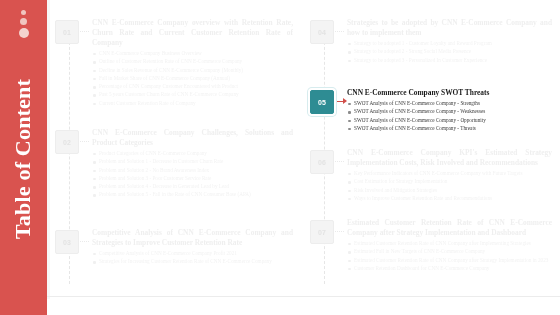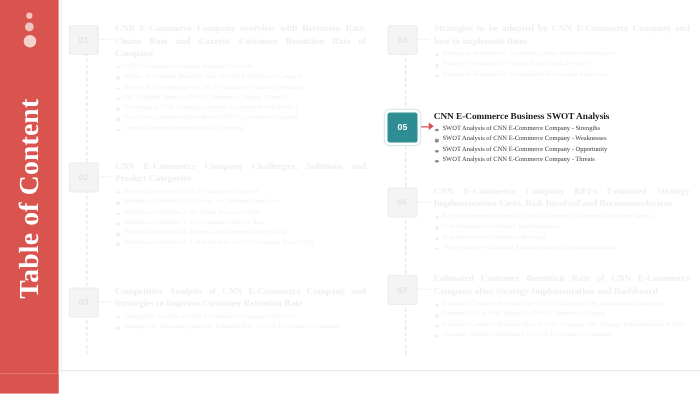--- a/index.html
+++ b/index.html
@@ -296,21 +296,21 @@
           <li>Strategy to be adopted 2 - Strong Social Media Presence</li>
           <li>Strategy to be adopted 3 - Personalized In Customer Experience</li>
         </ul>
       </div>
     </div>
 
     <div class="entry e05 active">
       <div class="numbox">05</div>
       <div class="connector"></div>
       <div class="entry-body">
-        <p class="entry-title">CNN E-Commerce Business SWOT Analysis</p>
+        <p class="entry-title">CNN E-Commerce Company SWOT Threats</p>
         <ul class="bullets">
           <li>SWOT Analysis of CNN E-Commerce Company - Strengths</li>
           <li>SWOT Analysis of CNN E-Commerce Company - Weaknesses</li>
           <li>SWOT Analysis of CNN E-Commerce Company - Opportunity</li>
           <li>SWOT Analysis of CNN E-Commerce Company - Threats</li>
         </ul>
       </div>
     </div>
 
     <div class="entry e06">

